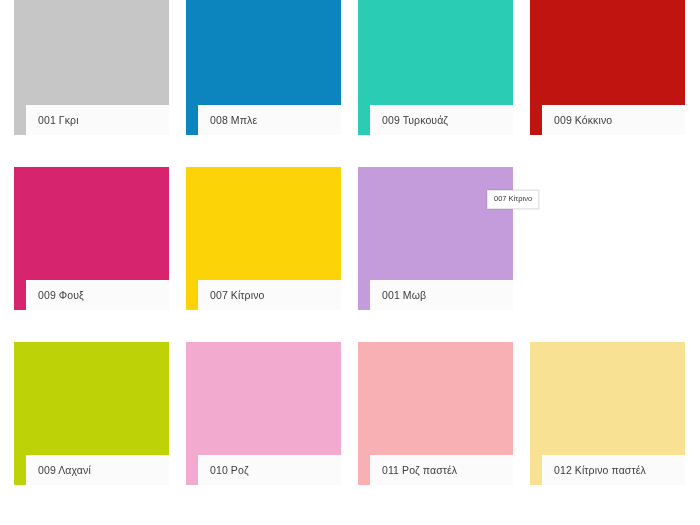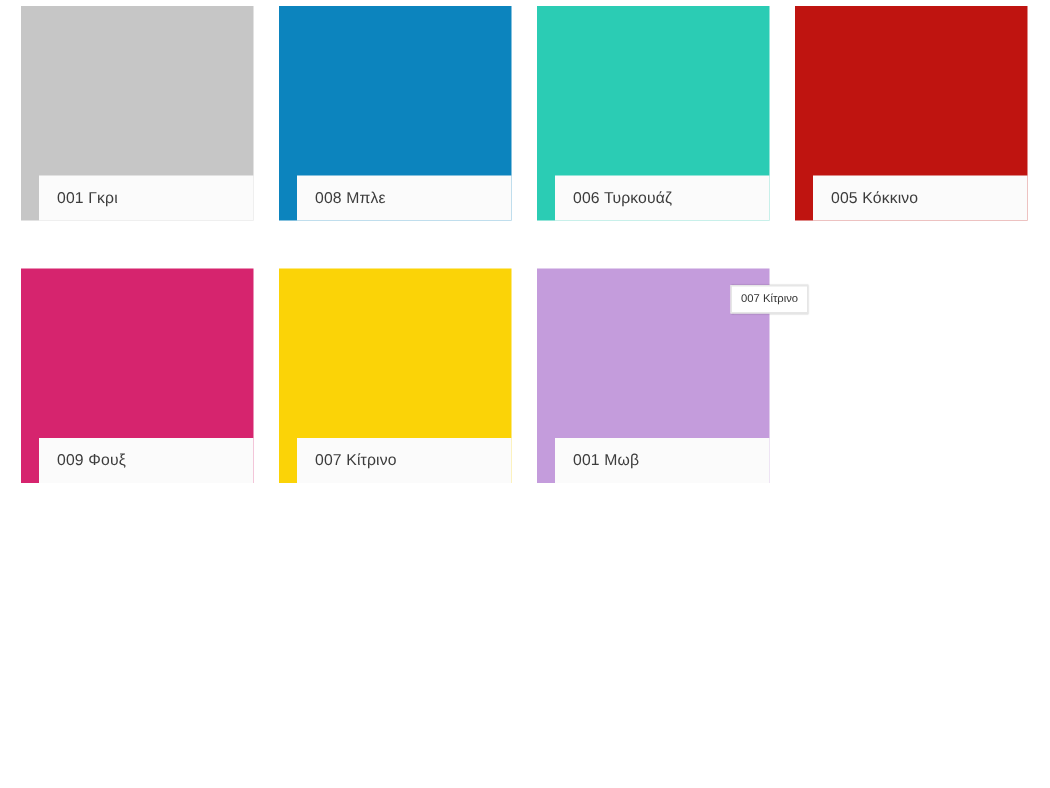--- a/index.html
+++ b/index.html
@@ -15,21 +15,21 @@
     position: relative;
   }
 
   #swatch-grid {
     position: absolute;
     left: 0;
     top: 0;
     width: 700px;
     height: 525px;
     box-sizing: border-box;
-    padding: 16px 14px;
+    padding: 4px 14px;
   }
 
   .swatch-row {
     display: flex;
     flex-direction: row;
     justify-content: flex-start;
     align-items: flex-start;
     height: 175px;
     width: 672px;
   }
@@ -99,36 +99,54 @@
       <div class="swatch-cell">
         <div class="swatch-color" style="background: rgb(198, 198, 198);"></div>
         <div class="swatch-label">001 Γκρι</div>
       </div>
       <div class="swatch-cell">
         <div class="swatch-color" style="background: rgb(12, 132, 190);"></div>
         <div class="swatch-label">008 Μπλε</div>
       </div>
       <div class="swatch-cell">
         <div class="swatch-color" style="background: rgb(43, 204, 180);"></div>
-        <div class="swatch-label">006 Τυρκουάζ</div>
+        <div class="swatch-label">009 Τυρκουάζ</div>
       </div>
       <div class="swatch-cell">
         <div class="swatch-color" style="background: rgb(191, 20, 16);"></div>
-        <div class="swatch-label">005 Κόκκινο</div>
+        <div class="swatch-label">009 Κόκκινο</div>
       </div>
     </div>
     <div class="swatch-row">
       <div class="swatch-cell">
         <div class="swatch-color" style="background: rgb(214, 36, 110);"></div>
         <div class="swatch-label">009 Φουξ</div>
       </div>
       <div class="swatch-cell">
         <div class="swatch-color" style="background: rgb(251, 211, 7);"></div>
         <div class="swatch-label">007 Κίτρινο</div>
       </div>
       <div class="swatch-cell">
         <div class="swatch-color" style="background: rgb(196, 156, 220);"></div>
         <div class="swatch-label">001 Μωβ</div>
       </div>
     </div>
+    <div class="swatch-row">
+      <div class="swatch-cell">
+        <div class="swatch-color" style="background: rgb(190, 210, 8);"></div>
+        <div class="swatch-label">009 Λαχανί</div>
+      </div>
+      <div class="swatch-cell">
+        <div class="swatch-color" style="background: rgb(242, 170, 206);"></div>
+        <div class="swatch-label">010 Ροζ</div>
+      </div>
+      <div class="swatch-cell">
+        <div class="swatch-color" style="background: rgb(249, 176, 180);"></div>
+        <div class="swatch-label">011 Ροζ παστέλ</div>
+      </div>
+      <div class="swatch-cell">
+        <div class="swatch-color" style="background: rgb(248, 225, 147);"></div>
+        <div class="swatch-label">012 Κίτρινο παστέλ</div>
+      </div>
+    </div>
   </div>
 
 <div id="hover-tooltip">007 Κίτρινο</div>
 
 </body></html>

